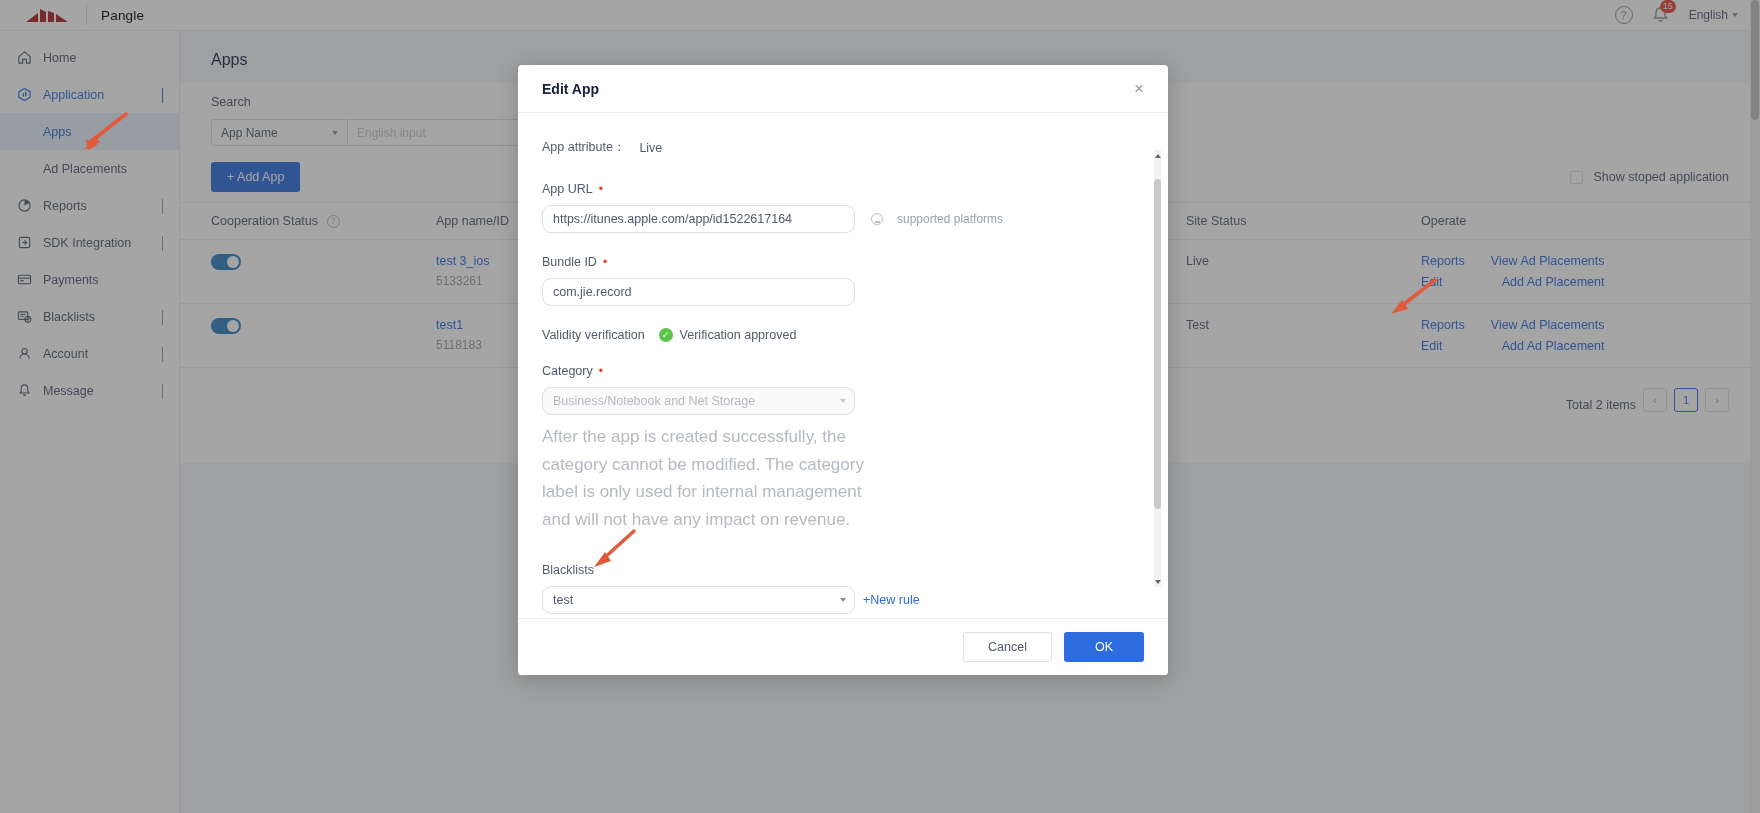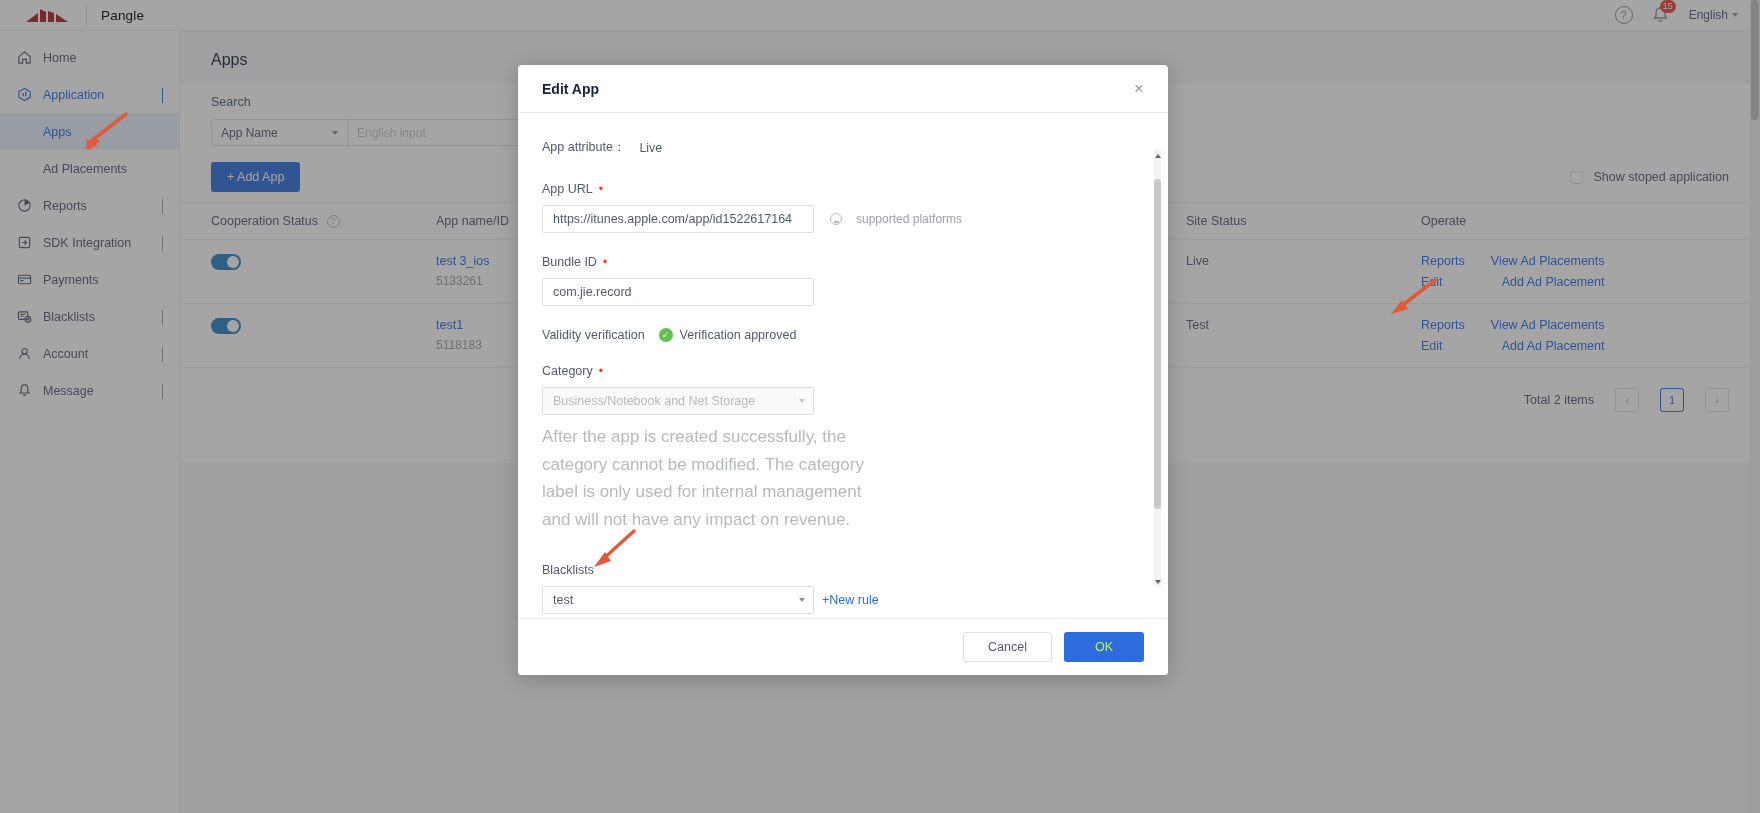--- a/index.html
+++ b/index.html
@@ -93,21 +93,21 @@
     font-size: 9px; color: #b8bcc4; align-items: center; justify-content: center; margin-left: 5px; vertical-align: 1px;
   }
   .switch { width: 30px; height: 16px; border-radius: 8px; background: #2d7fc1; position: relative; }
   .switch::after { content:""; position: absolute; right: 2px; top: 2px; width: 12px; height: 12px; border-radius: 50%; background: #fff; }
   .lnk { color: #2d6cdf; cursor: pointer; }
   .subid { color: #9aa1ab; font-size: 12px; margin-top: 6px; }
   .op-cell { display: flex; gap: 0; }
   .op-col { display: flex; flex-direction: column; gap: 7px; }
   .op-col.second { margin-left: 26px; text-align: right; }
 
-  .pager { display: flex; align-items: center; justify-content: flex-end; gap: 21px; padding: 20px 31px; font-size: 12.5px; color: #515a6e; }
+  .pager { display: flex; align-items: flex-end; justify-content: flex-end; gap: 7px; padding: 20px 31px; font-size: 12.5px; color: #515a6e; }
   .pg-btn { width: 24px; height: 24px; border: 1px solid #dcdee2; border-radius: 3px; background: #fff;
             display: flex; align-items: center; justify-content: center; font-size: 11px; color: #9aa1ab; }
   .pg-btn.cur { border-color: #2d6cdf; color: #2d6cdf; }
 
   
   .dim { position: absolute; inset: 0; background: rgba(55,55,55,0.45); }
 
   
   .modal {
     position: absolute; left: 518px; top: 65px; width: 650px; height: 610px;
@@ -116,21 +116,21 @@
   }
   .modal-head { height: 48px; border-bottom: 1px solid #ebedf0; display: flex; align-items: center; padding: 0 24px; }
   .modal-title { font-size: 14px; color: #17233d; font-weight: bold; }
   .modal-close { margin-left: auto; font-size: 17px; color: #999; cursor: pointer; line-height: 1; }
   .modal-body { flex: 1; overflow: hidden; position: relative; padding: 26px 24px 0 24px; }
 
   .frow { margin-bottom: 22px; }
   .flabel { font-size: 12.5px; color: #515a6e; margin-bottom: 9px; display: flex; align-items: center; }
   .req { color: #ed4014; margin-left: 6px; font-size: 12px; line-height: 1; }
   .fld {
-    width: 272px; height: 28px; border: 1px solid #dcdee2; border-radius: 2px;
+    width: 313px; height: 28px; border: 1px solid #dcdee2; border-radius: 9px;
     font-size: 12.5px; color: #515a6e; display: flex; align-items: center; padding: 0 10px; background: #fff;
   }
   .fld.disabled { background: #fafafa; color: #b5b9c0; }
   .fld.select { justify-content: space-between; padding-right: 8px; }
   .inline { display: flex; align-items: center; }
   .hint { margin-left: 16px; font-size: 12px; color: #9aa1ab; display: flex; align-items: center; gap: 14px; }
   .bulb { width: 12px; height: 12px; border: 1.2px solid #b8bcc4; border-radius: 50%; position: relative; }
   .bulb::after { content:""; position:absolute; left:2.5px; bottom:1.5px; width:5px; height:1.2px; background:#b8bcc4; }
   .attr-row { font-size: 12.5px; color: #515a6e; display: flex; align-items: center; gap: 14px; margin-bottom: 26px; }
   .attr-val { color: #515a6e; }
@@ -150,21 +150,21 @@
   .arrow-btn.t { top: -11px; } .arrow-btn.b { bottom: -11px; }
   .tri { width: 0; height: 0; border-left: 3px solid transparent; border-right: 3px solid transparent; }
   .tri.up { border-bottom: 4px solid #666; } .tri.dn { border-top: 4px solid #666; }
 
   .modal-foot {
     height: 57px; border-top: 1px solid #ebedf0; display: flex; align-items: center;
     justify-content: flex-end; gap: 12px; padding: 0 24px; background: #fff;
   }
   .btn-cancel { height: 30px; padding: 0 24px; border: 1px solid #dcdee2; background: #fff; border-radius: 3px;
                 font-size: 12.5px; color: #515a6e; cursor: pointer; }
-  .btn-ok { height: 30px; padding: 0 31px; background: #2d6cdf; color: #bef264; border: none; border-radius: 3px;
+  .btn-ok { height: 30px; padding: 0 31px; background: #2d6cdf; color: #ffffff; border: none; border-radius: 3px;
             font-size: 12.5px; cursor: pointer; }
 
   
   .ann { position: absolute; pointer-events: none; }
 
   
   .pagescroll { position: absolute; right: 0; top: 0; width: 10px; bottom: 0; background: #f1f1f1; }
   .pagescroll .pthumb { position: absolute; top: 0; left: 1px; width: 8px; height: 120px; background: #c1c1c1; border-radius: 4px; }
 </style>
 </head>

